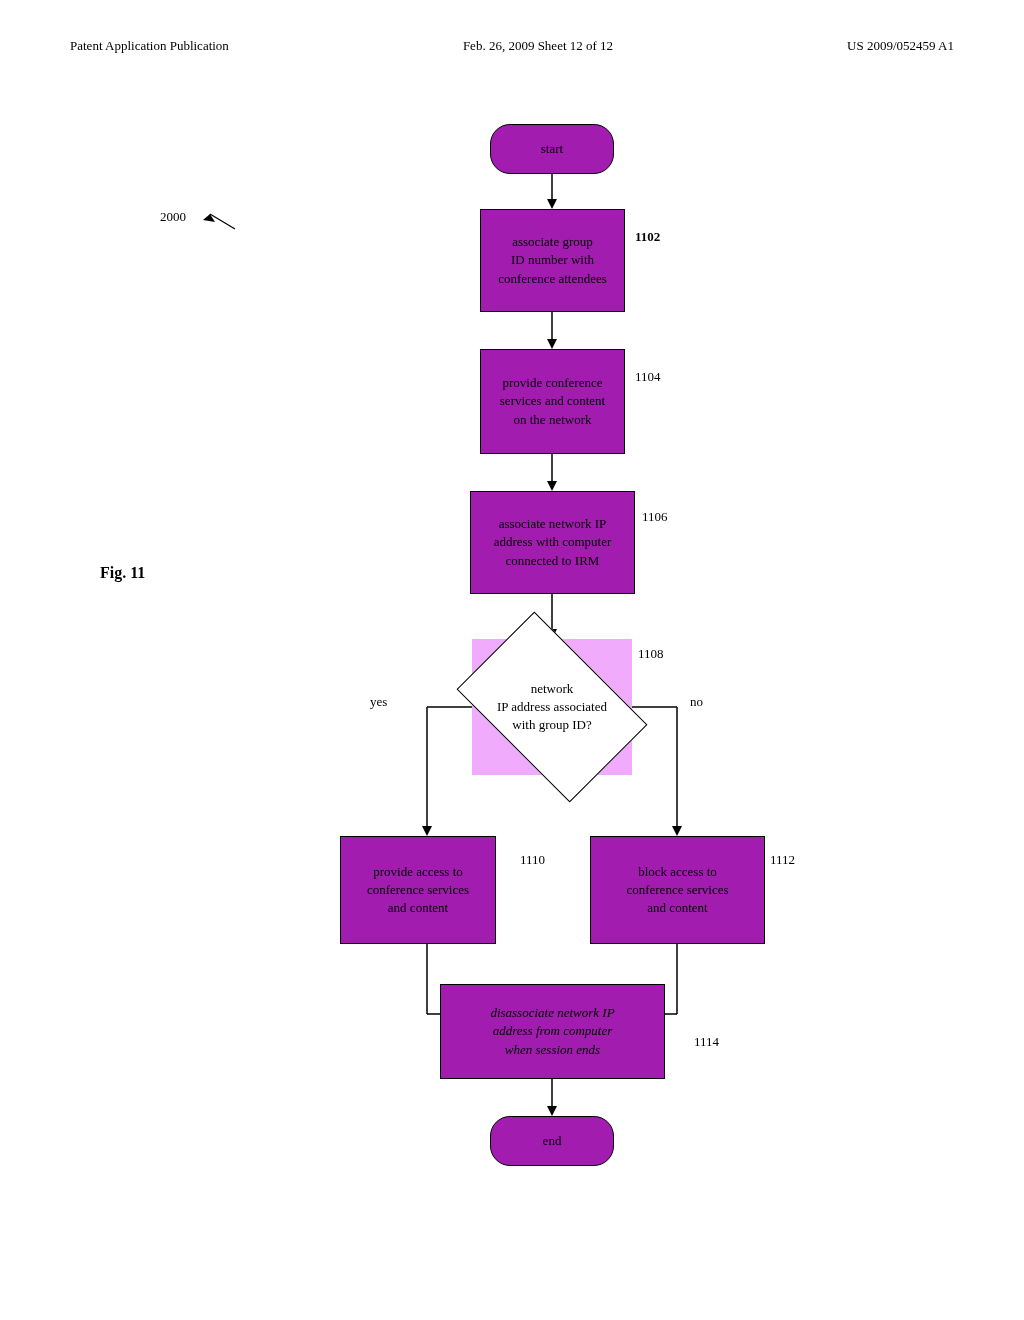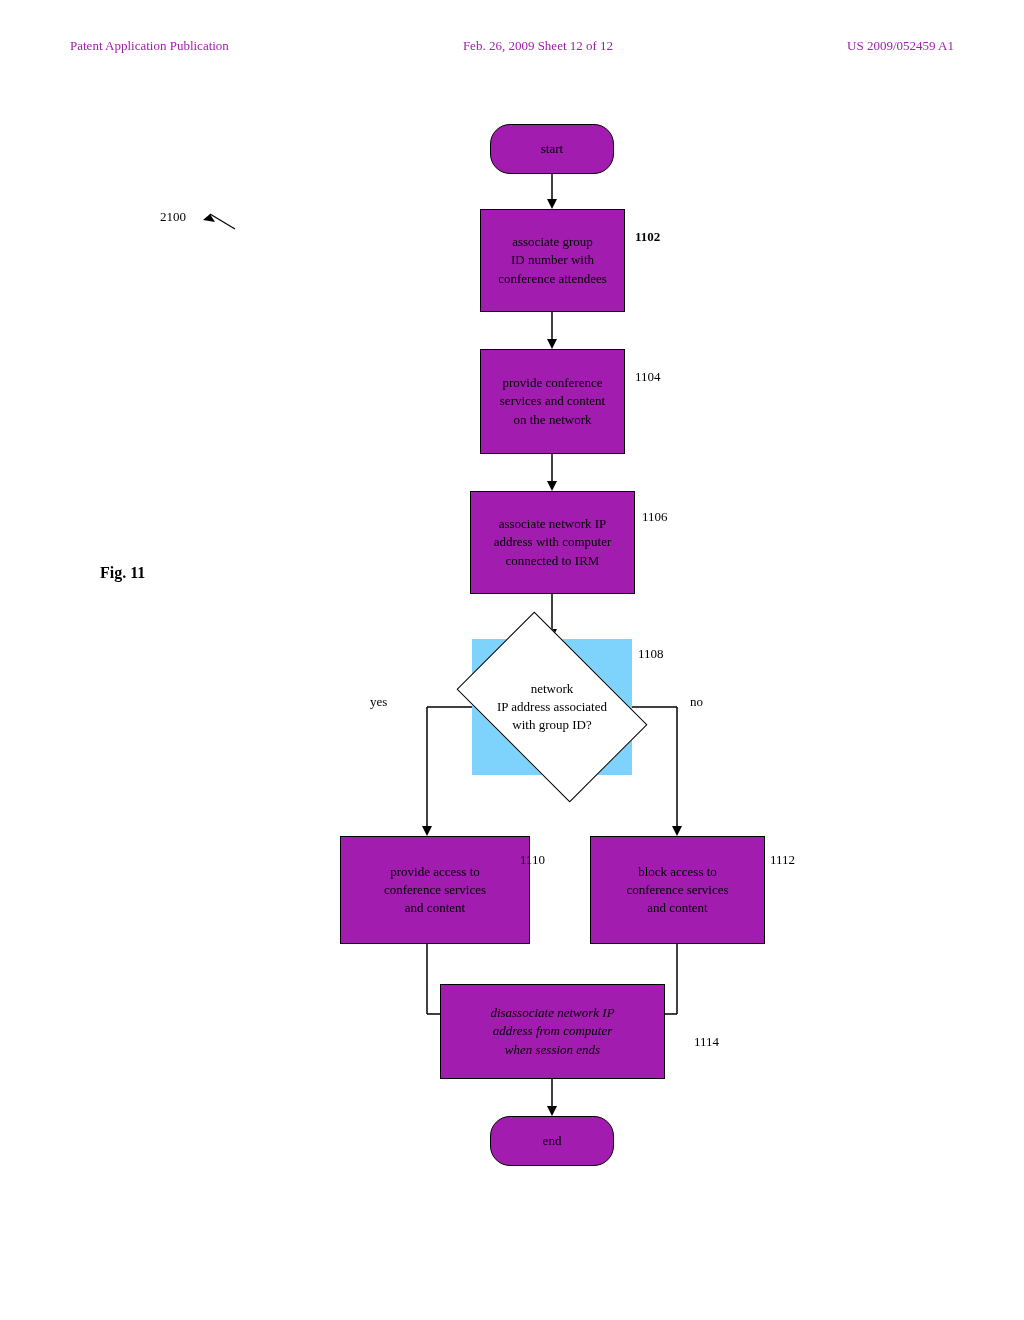--- a/index.html
+++ b/index.html
@@ -20,21 +20,21 @@
       padding: 20px 40px;
     }
 
     
     .header {
       display: flex;
       justify-content: space-between;
       align-items: flex-start;
       padding: 18px 30px 10px 30px;
       font-size: 13px;
-      color: #a21caf;
+      color: #000000;
     }
 
     
     .diagram-container {
       position: relative;
       width: 100%;
       height: 1210px;
       margin-top: 10px;
     }
 
@@ -58,21 +58,21 @@
       text-align: center;
       font-size: 13px;
       line-height: 1.4;
     }
 
     .flow-node.rounded {
       border-radius: 20px;
     }
 
     .flow-node.diamond {
-      background: #7dd3fc;
+      background: #f0abfc;
       border: none;
       transform: rotate(0deg);
       display: flex;
       align-items: center;
       justify-content: center;
     }
 
     .diamond-shape {
       position: absolute;
       width: 160px;
@@ -190,21 +190,21 @@
       <div class="diamond-text" style="white-space:pre-line;">network
 IP address associated
 with group ID?</div>
     </div>
     <span class="ref-label" style="left:598px; top:572px;">1108</span>
 
     <span class="branch-label" style="left:330px; top:620px;">yes</span>
 
     <span class="branch-label" style="left:650px; top:620px;">no</span>
 
-    <div class="flow-node" style="left:300px; top:762px; width:190px; height:108px; white-space: pre-line;">
+    <div class="flow-node" style="left:300px; top:762px; width:156px; height:108px; white-space: pre-line;">
       <span style="white-space:pre-line;">provide access to
 conference services
 and content</span>
     </div>
     <span class="ref-label" style="left:480px; top:778px;">1110</span>
 
     <div class="flow-node" style="left:550px; top:762px; width:175px; height:108px; white-space: pre-line;">
       <span style="white-space:pre-line;">block access to
 conference services
 and content</span>
@@ -216,21 +216,21 @@
 address from computer
 when session ends</span>
     </div>
     <span class="ref-label" style="left:654px; top:960px;">1114</span>
 
     <div class="flow-node rounded" style="left:450px; top:1042px; width:124px; height:50px;align-items:center;">
       <span>end</span>
     </div>
 
     <div style="position:absolute; left:120px; top:135px; font-size:13px;">
-      <span>2100</span>
+      <span>2000</span>
     </div>
 
     <svg style="position:absolute; top:130px; left:140px; width:60px; height:30px;">
       <line x1="55" y1="25" x2="30" y2="10" stroke="#000" stroke-width="1.2"></line>
       <polygon points="30,10 35,18 23,16" fill="#000"></polygon>
     </svg>
 
     <div class="fig-label">Fig. 11</div>
 
   </div>

